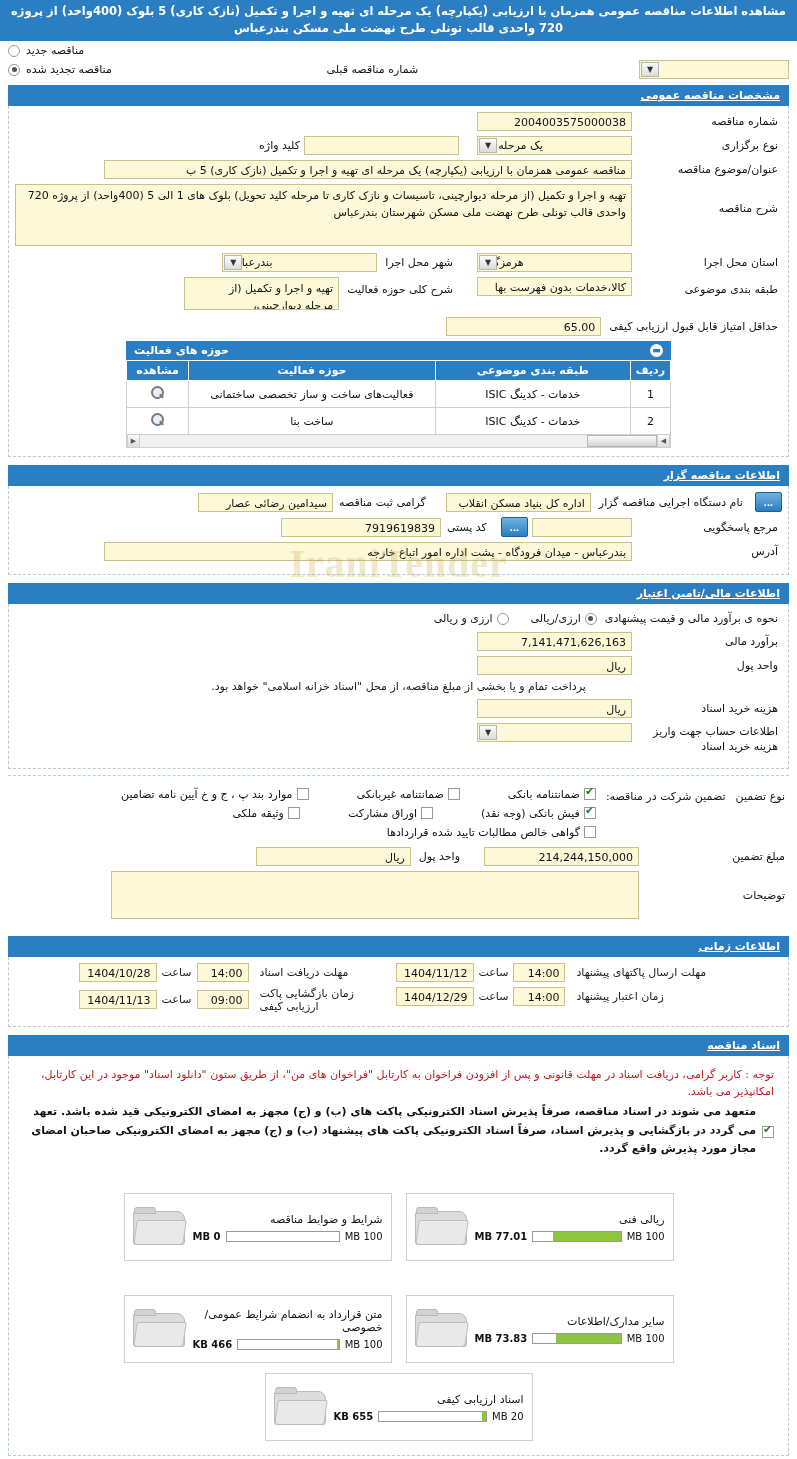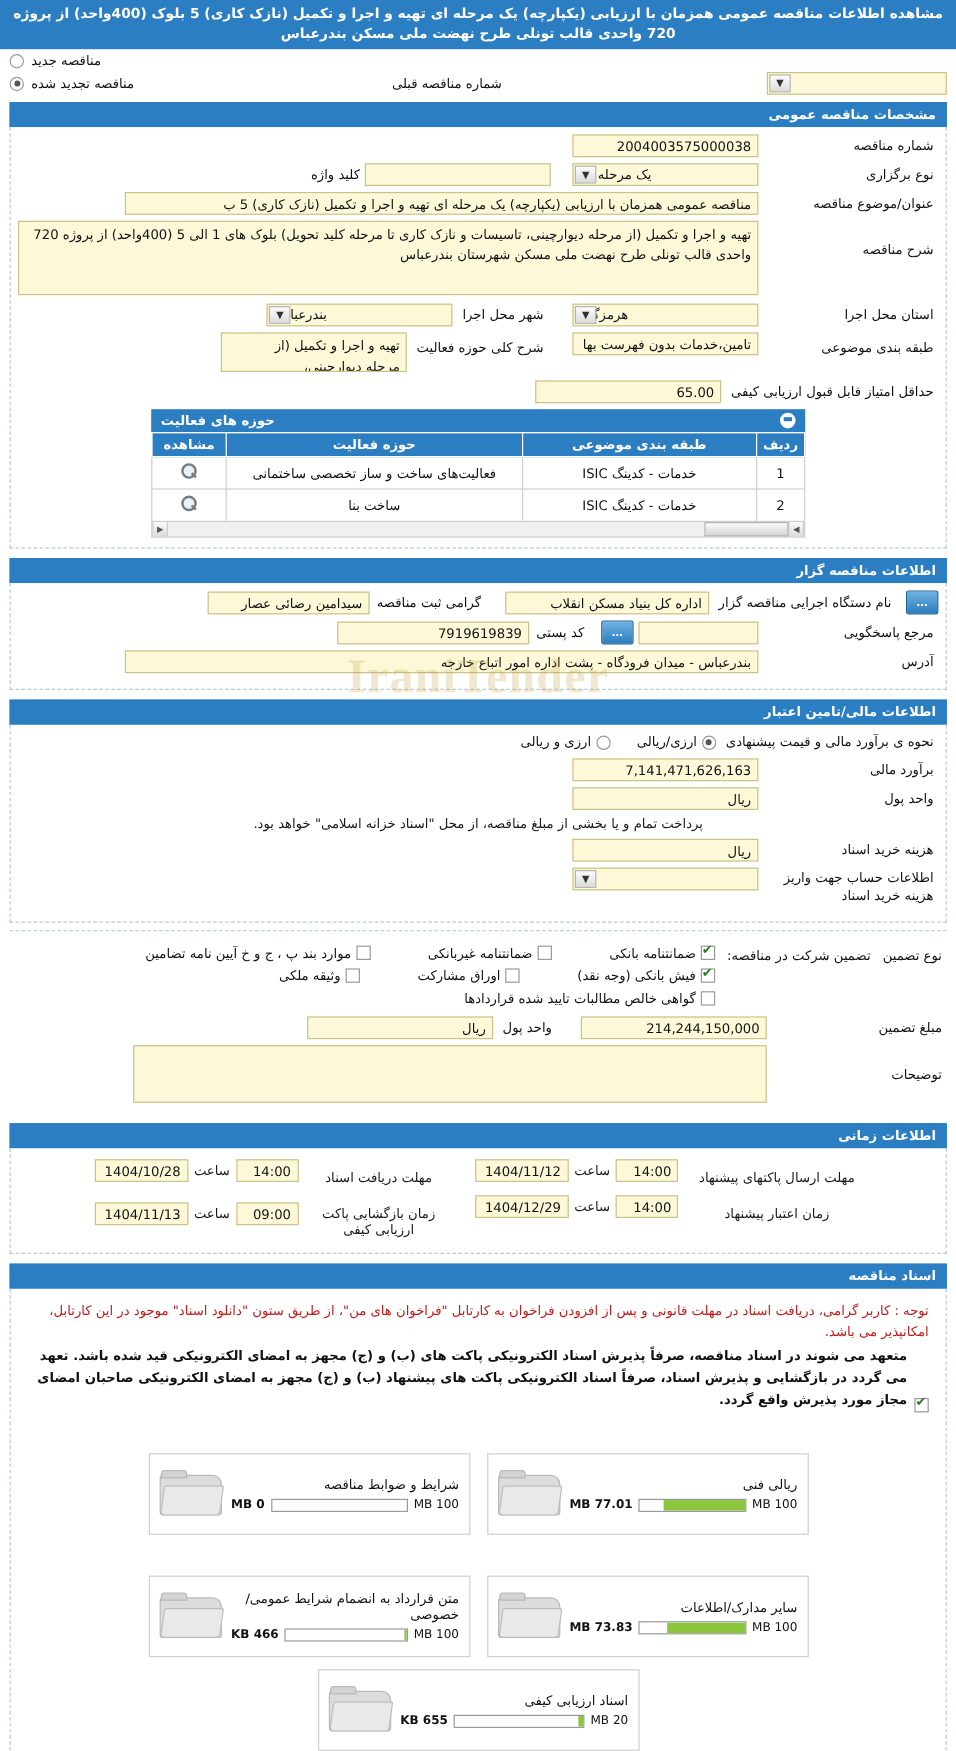--- a/index.html
+++ b/index.html
@@ -60,20 +60,21 @@
   
   .section { margin: 0 8px 0 8px; }
   .sec-head {
     background: #2b7ec1;
     color: #fff;
     font-weight: bold;
     font-size: 11px;
     padding: 3px 8px;
     text-align: right;
     border: 1px solid #2b7ec1;
+    text-decoration: underline;
   }
   .sec-body {
     border: 1px dashed #b9c9d6;
     border-top: none;
     padding: 6px 6px 8px 6px;
     background: #fff;
   }
   .sec-body.plain { border: none; padding: 6px 0 8px 0; }
   
   .row {
@@ -264,21 +265,21 @@
   .bar-row { display: flex; align-items: center; gap: 5px; flex-direction: row-reverse; }
   .bar-outer {
     flex: 1; height: 11px; background: #fff;
     border: 1px solid #9a9a9a; position: relative; overflow: hidden;
   }
   .bar-inner { height: 100%; background: #8cc63e; }
   .bar-cap { font-size: 10px; color: #111; flex: none; }
   .bar-used { font-size: 10px; color: #111; font-weight: bold; flex: none; }
   
   .timerow { display: flex; align-items: center; gap: 5px; margin-bottom: 5px; flex-direction: row; justify-content: flex-start; }
-  .timerow .lab { font-size: 11px; width: 148px; text-align: center; padding-left: 6px; margin-top: 12px; }
+  .timerow .lab { font-size: 11px; width: 148px; text-align: left; padding-left: 6px; }
   .timerow .d { width: 78px; }
   .timerow .sec-lab { font-size: 11px; }
   .timerow .t { width: 52px; }
   
   .note-red {
     color: #c11b1b; font-size: 11px; line-height: 1.6;
     text-align: right; padding: 4px 8px 2px;
   }
   .note-black {
     color: #111; font-size: 11px; line-height: 1.7;
@@ -375,21 +376,21 @@
         </div>
         <div class="flbl" style="width:auto; padding-right:24px">شهر محل اجرا</div>
         <div class="select-wrap" style="width:155px">
           <span class="arrow">▼</span>
           <span>بندرعباس</span>
         </div>
       </div>
 
       <div class="row">
         <div class="flbl" style="padding-top:6px">طبقه بندی موضوعی</div>
-        <div class="fld" style="width:155px">تامین،خدمات بدون فهرست بها</div>
+        <div class="fld" style="width:155px">کالا،خدمات بدون فهرست بها</div>
         <div class="flbl" style="width:auto; padding-right:24px; padding-top:6px">شرح کلی حوزه فعالیت</div>
         <div class="fld ta" style="width:155px; height:33px; position:relative; padding-left:18px">تهیه و اجرا و تکمیل (از مرحله دیوارچینی،</div>
       </div>
 
       <div class="row center" style="margin-top:7px">
         <div class="flbl" style="width:auto; padding-left:8px">حداقل امتیاز قابل قبول ارزیابی کیفی</div>
         <div class="fld num" style="width:155px">65.00</div>
       </div>
 
 
@@ -433,21 +434,21 @@
     </div>
   </div>
 
   <div class="section" style="margin-top:8px">
     <div class="sec-head">اطلاعات مناقصه گزار</div>
     <div class="sec-body">
 
       <div class="row center">
         <button class="btn-sm" style="margin-left:8px">...</button>
         <div class="flbl" style="width:auto; padding-left:8px">نام دستگاه اجرایی مناقصه گزار</div>
-        <div class="fld" style="width:170px">اداره کل بنیاد مسکن انقلاب</div>
+        <div class="fld" style="width:145px">اداره کل بنیاد مسکن انقلاب</div>
         <div class="flbl" style="width:auto; padding-right:20px; padding-left:6px">گرامی ثبت مناقصه</div>
         <div class="fld" style="width:135px">سیدامین رضائی عصار</div>
       </div>
 
       <div class="row center">
         <div class="flbl">مرجع پاسخگویی</div>
         <div class="fld" style="width:100px"></div>
         <button class="btn-sm" style="margin-right:4px; margin-left:10px">...</button>
         <div class="flbl" style="width:auto; padding-left:6px">کد پستی</div>
         <div class="fld num" style="width:160px">7919619839</div>
@@ -601,21 +602,21 @@
 
     </div>
   </div>
 
   <div class="section" style="margin-top:8px">
     <div class="sec-head">اسناد مناقصه</div>
     <div class="sec-body">
 
       <div class="note-red">توجه : کاربر گرامی، دریافت اسناد در مهلت قانونی و پس از افزودن فراخوان به کارتابل "فراخوان های من"، از طریق ستون "دانلود اسناد" موجود در این کارتابل، امکانپذیر می باشد.</div>
 
-      <div style="display:flex; gap:6px; align-items:flex-end; padding:0 8px; flex-direction:row">
+      <div style="display:flex; gap:6px; align-items:center; padding:0 8px; flex-direction:row">
         <span class="cb on" style="margin-top:2px"></span>
         <div class="note-black" style="flex:1; padding:0">متعهد می شوند در اسناد مناقصه، صرفاً پذیرش اسناد الکترونیکی پاکت های (ب) و (ج) مجهز به امضای الکترونیکی قید شده باشد. تعهد می گردد در بازگشایی و پذیرش اسناد، صرفاً اسناد الکترونیکی پاکت های پیشنهاد (ب) و (ج) مجهز به امضای الکترونیکی صاحبان امضای مجاز مورد پذیرش واقع گردد.</div>
       </div>
 
       <div class="files">
 
         <div class="file-card">
           <div class="folder">
             <div class="back"></div>
               <div class="tab"></div>

